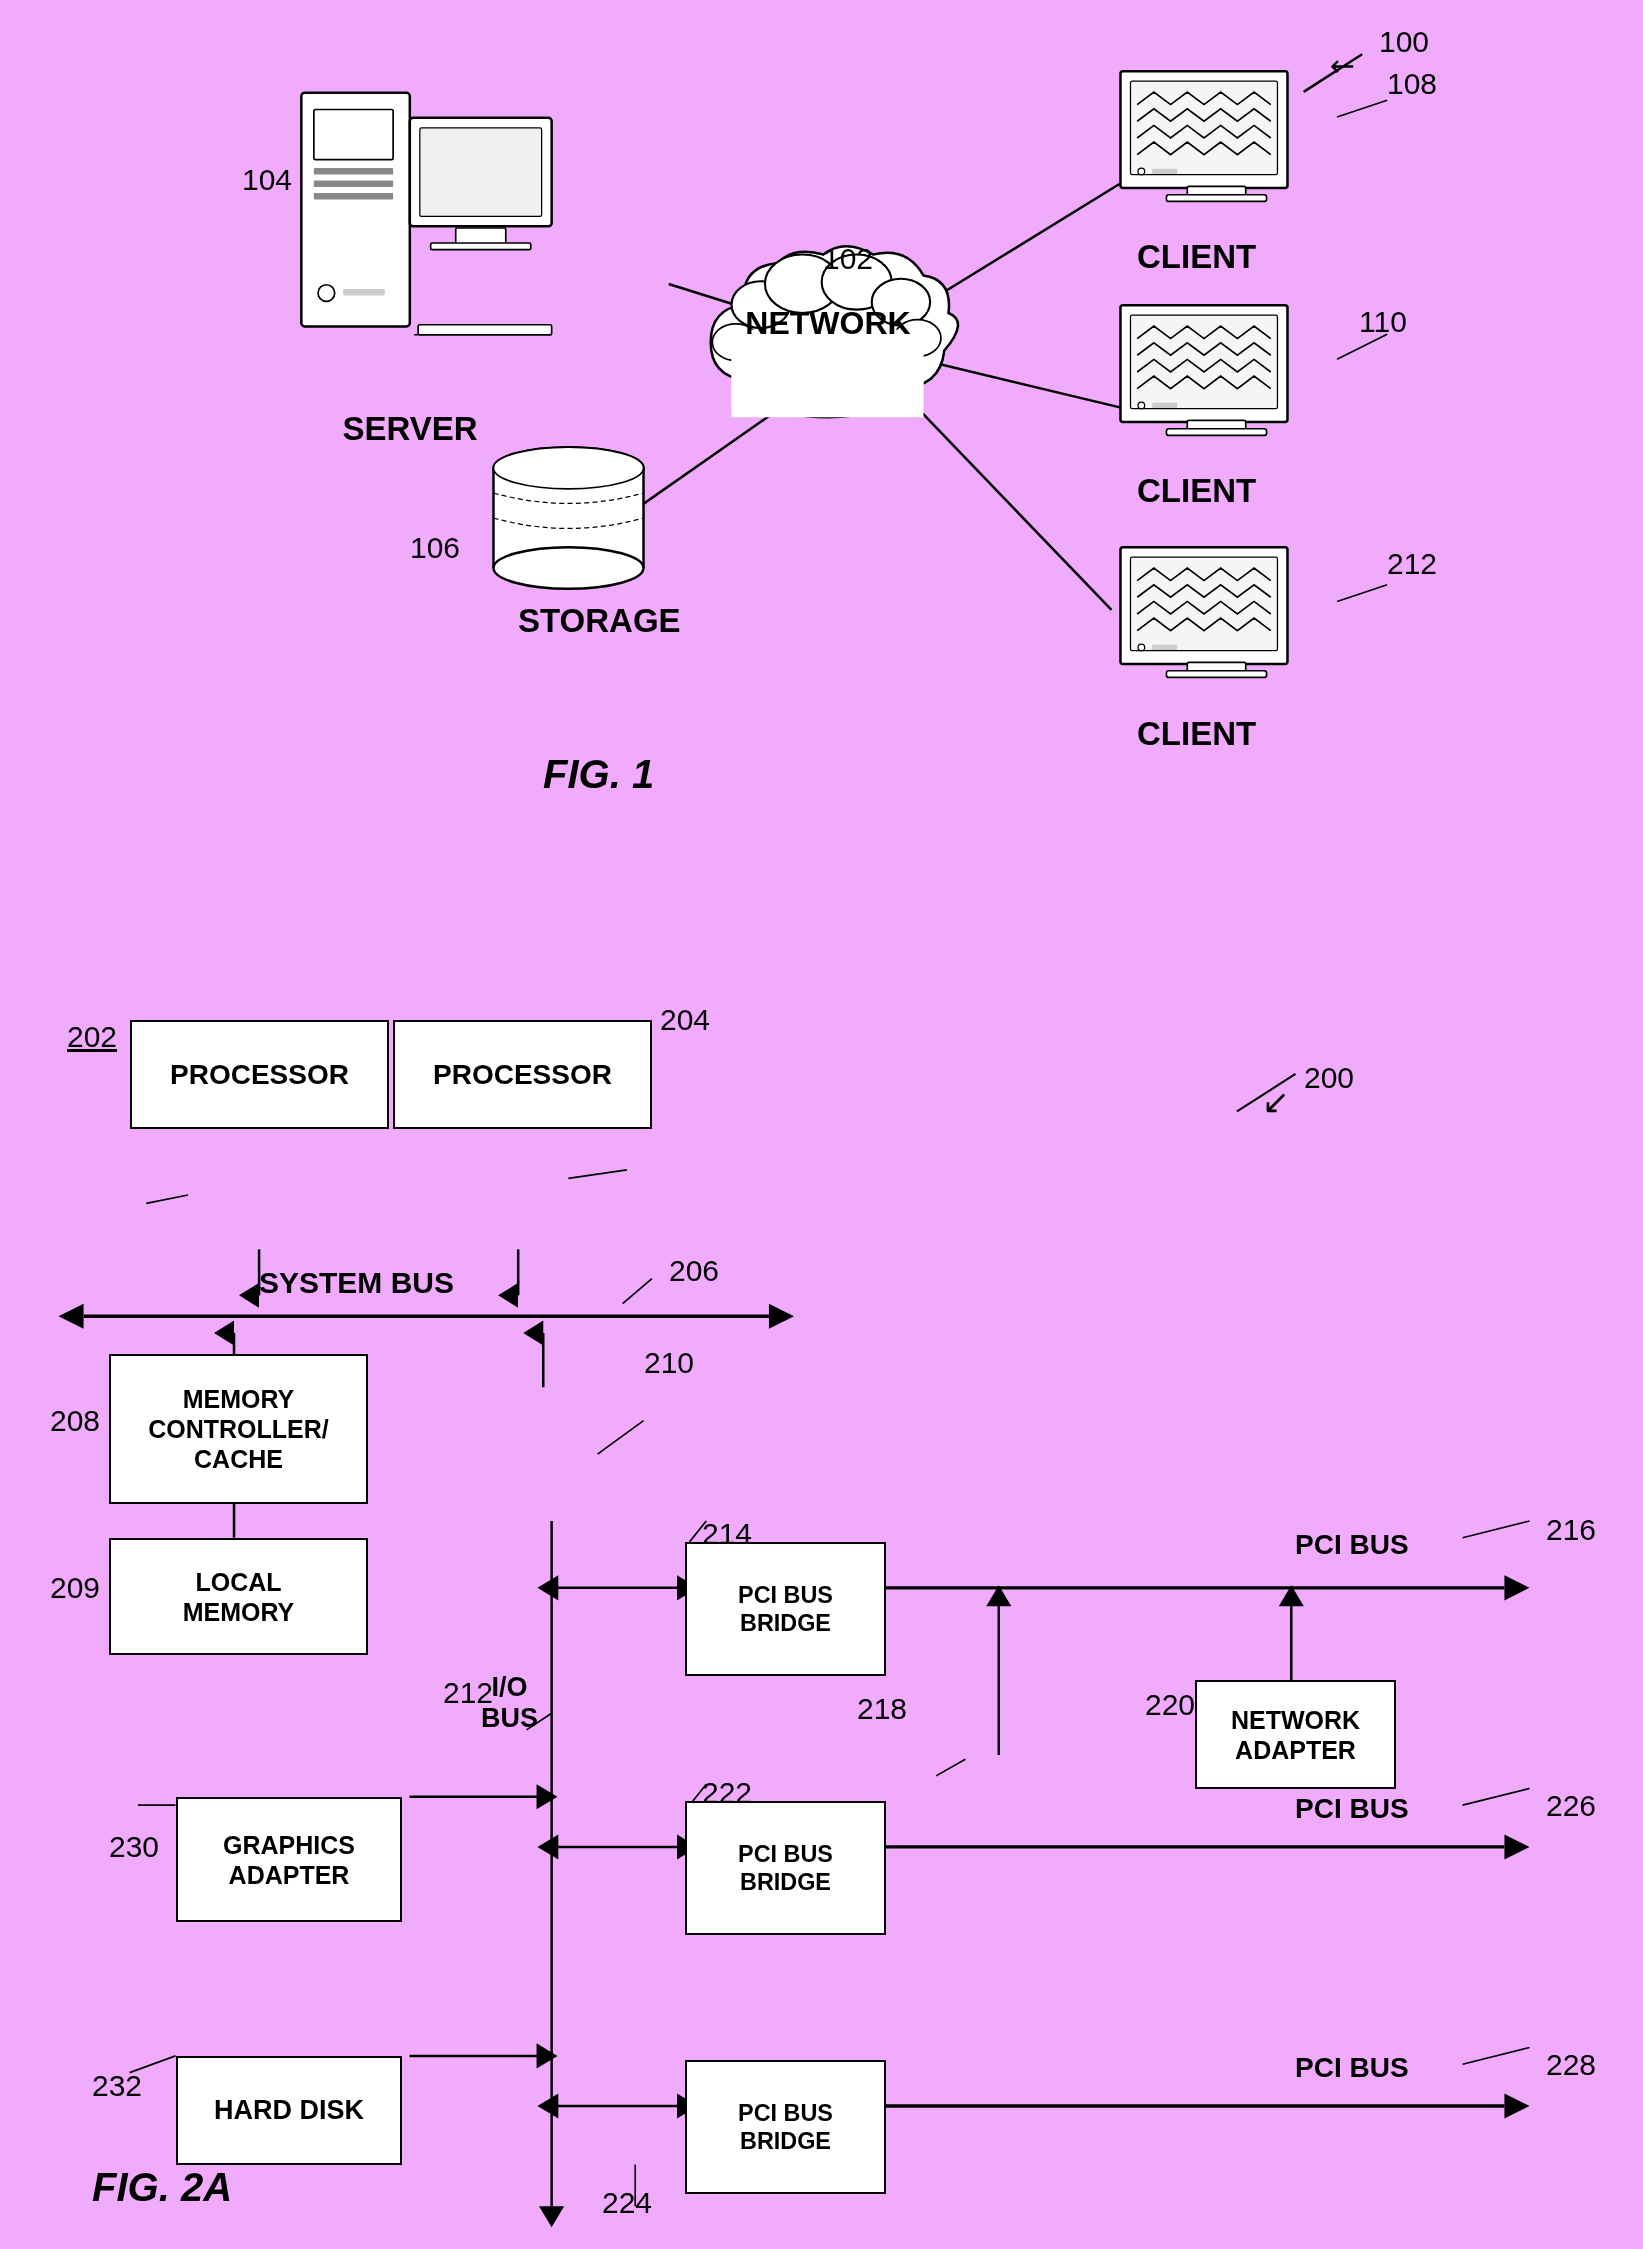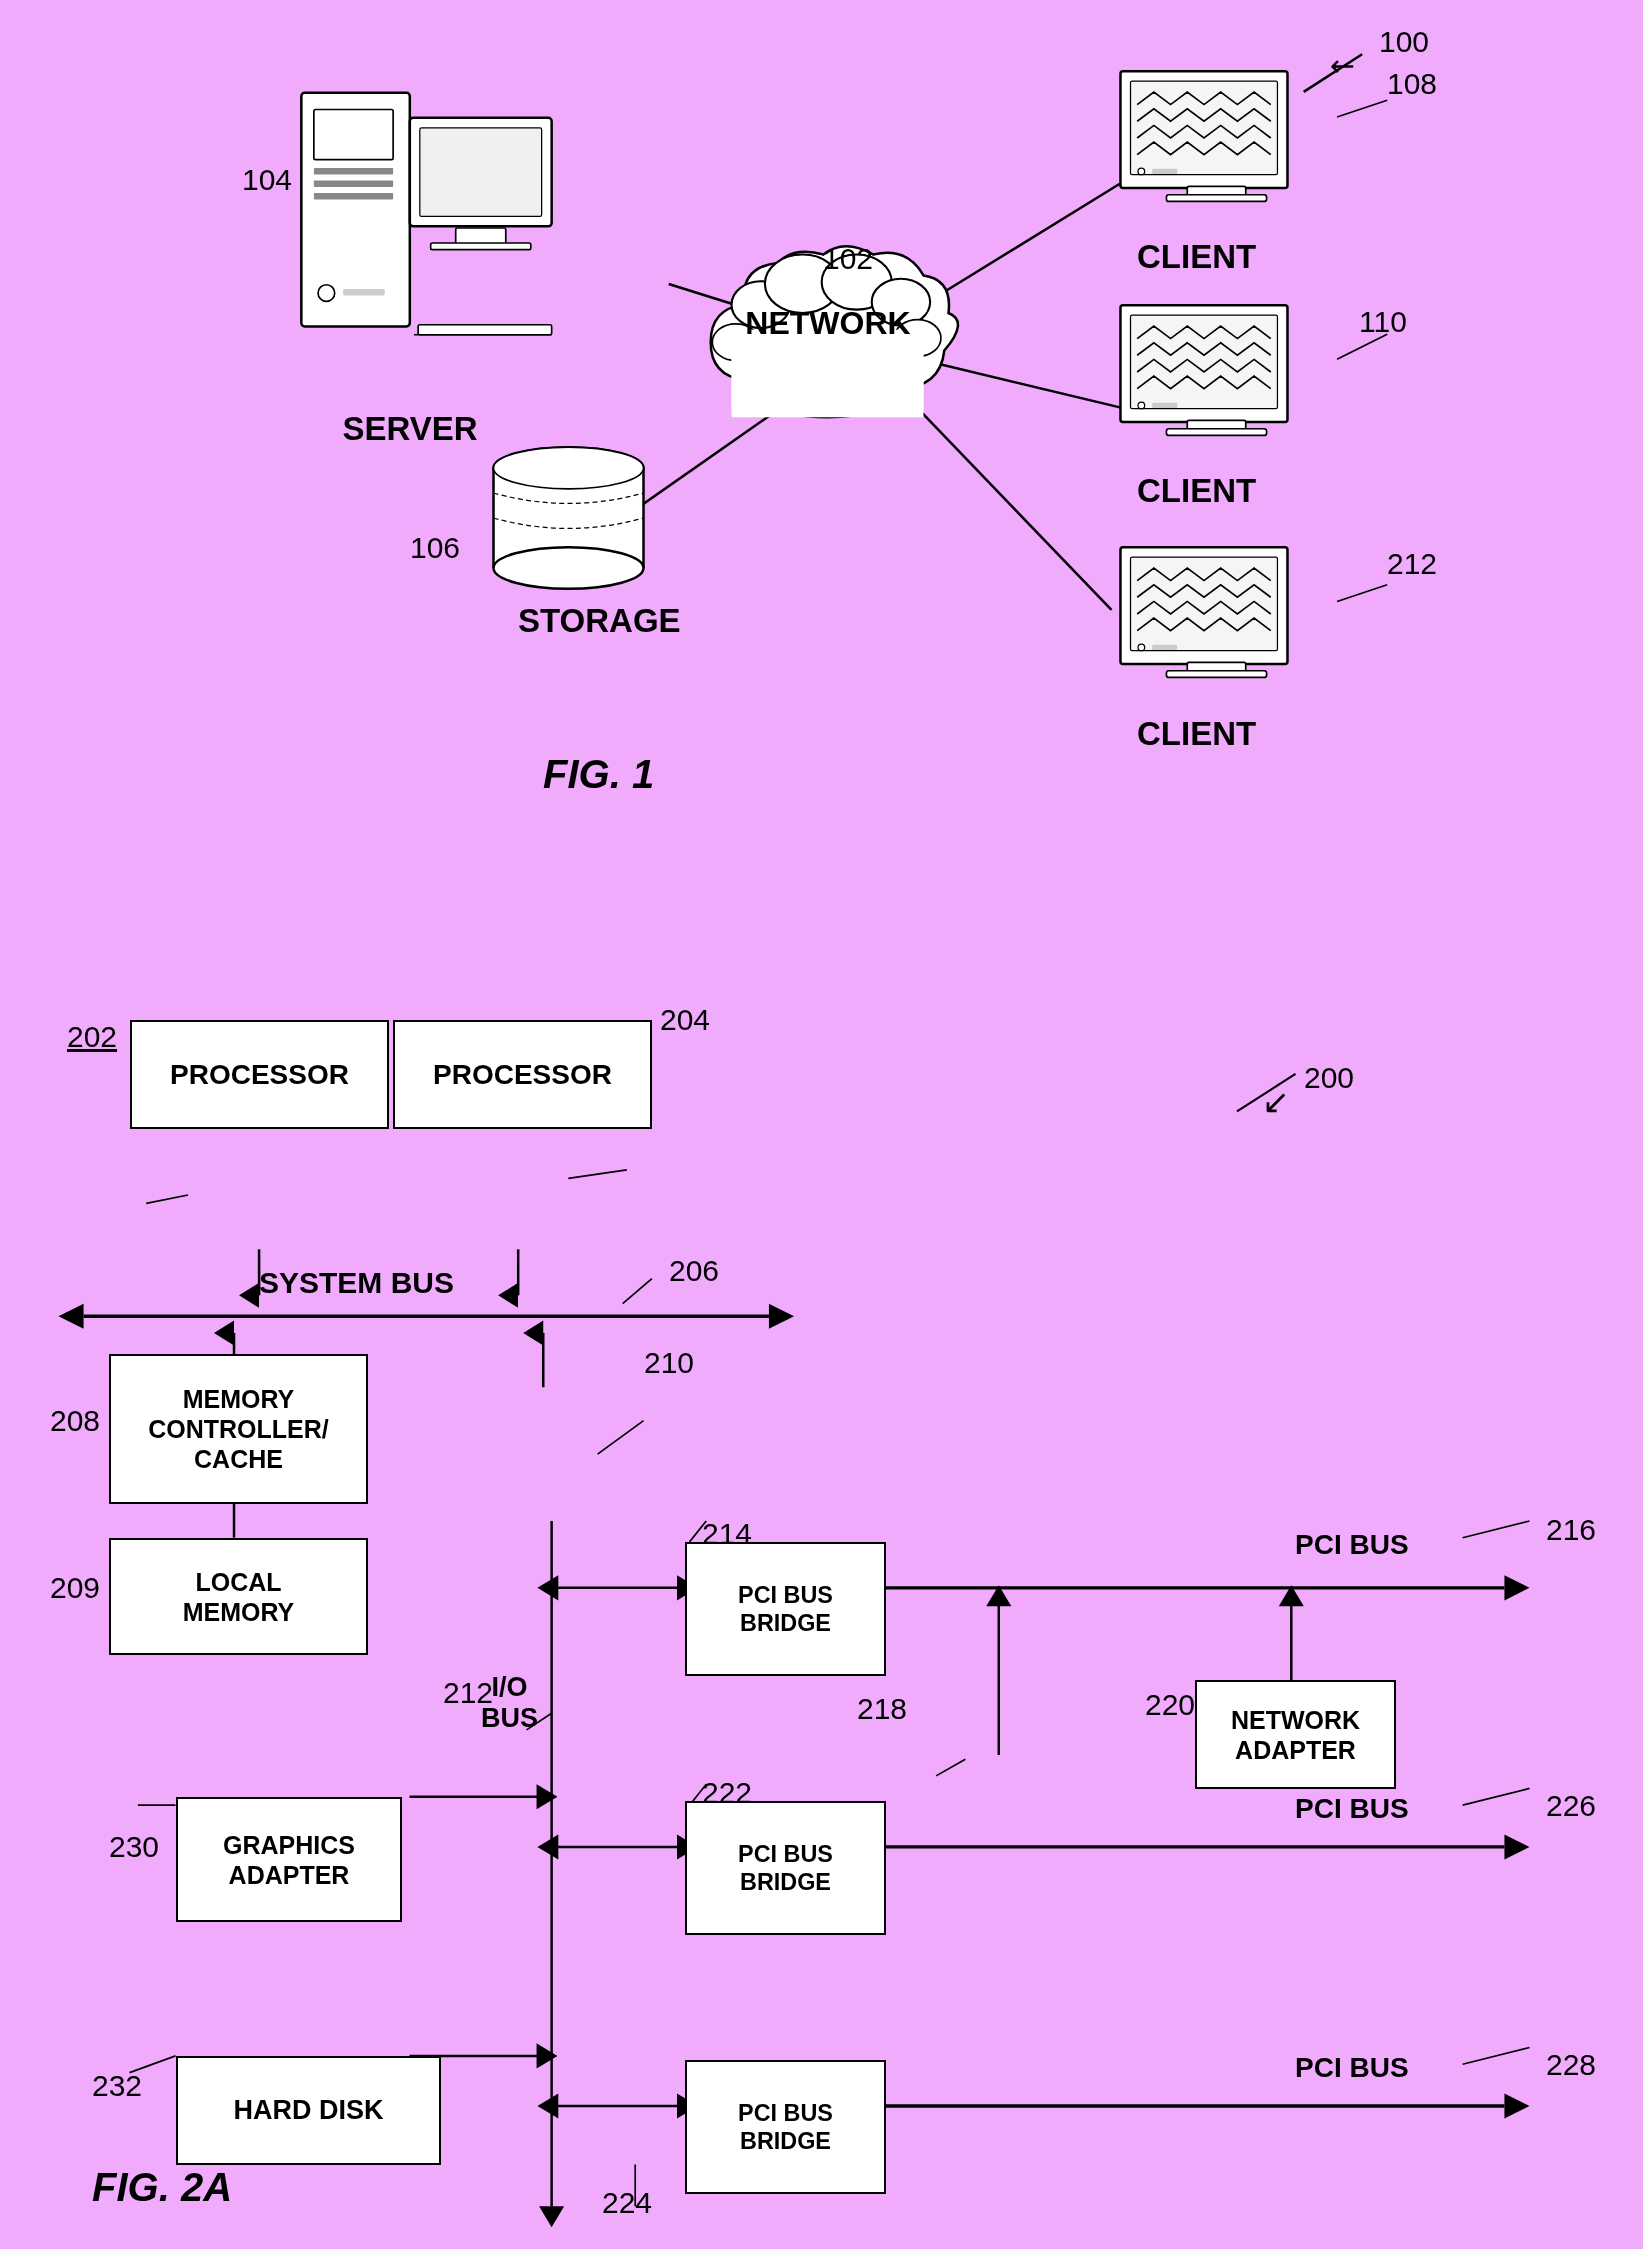--- a/index.html
+++ b/index.html
@@ -410,21 +410,21 @@
 
   <div class="box" style="top:2060px; left:685px; width:201px; height:134px; font-size:23.4px; white-space:pre-line;">
     <span>PCI BUS
 BRIDGE</span>
   </div>
   <div class="ref-label" style="top:2186px; left:602px;">224</div>
 
   <div style="position:absolute; top:2052px; left:1295px; font-size:28px; font-weight:bold;">PCI BUS</div>
   <div class="ref-label" style="top:2048px; left:1546px;">228</div>
 
-  <div class="box" style="top:2056px; left:176px; width:265px; height:109px; font-size:27px;">
+  <div class="box" style="top:2056px; left:176px; width:226px; height:109px; font-size:27px;">
     <span>HARD DISK</span>
   </div>
   <div class="ref-label" style="top:2069px; left:92px;">232</div>
 
   <div class="fig-caption" style="top:2165px; left:92px;">FIG. 2A</div>
 
 </div>
 
 
 </body></html>

